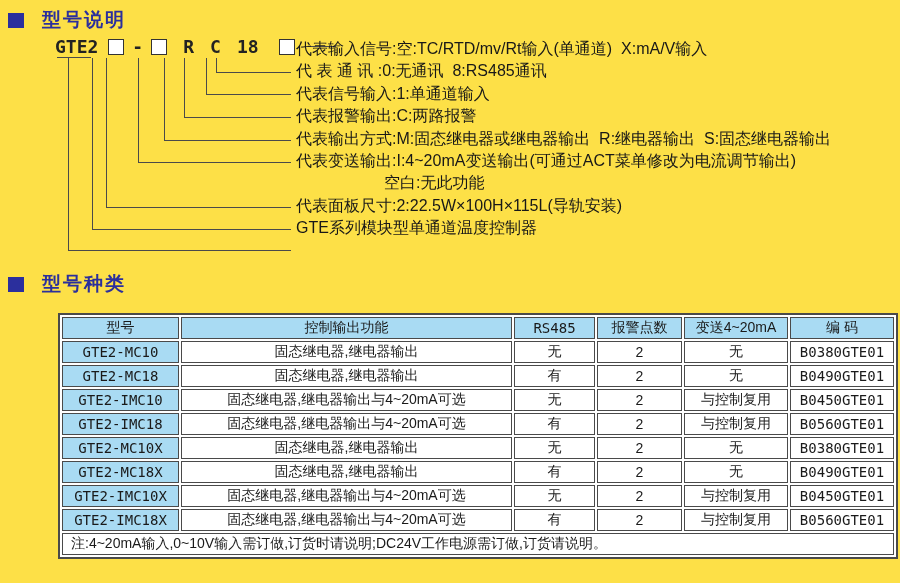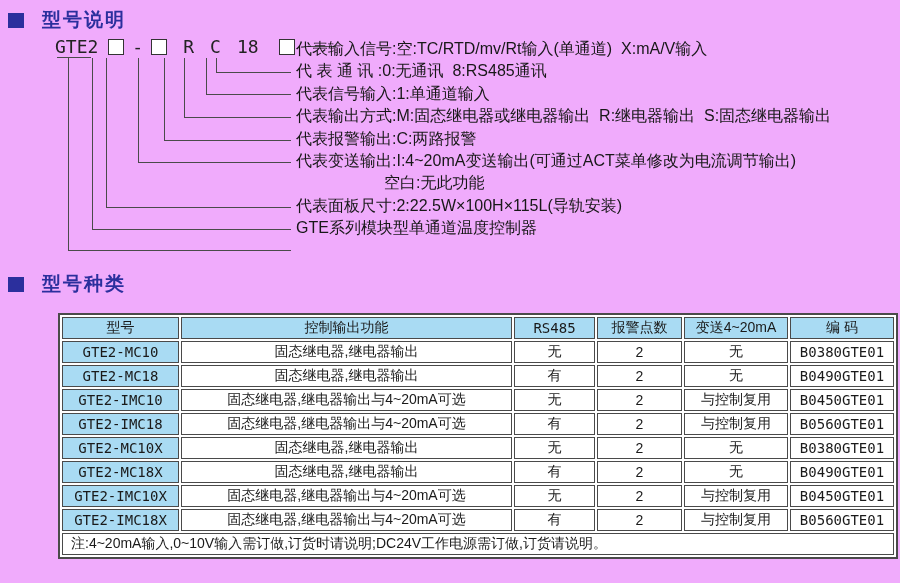--- a/index.html
+++ b/index.html
@@ -1,27 +1,27 @@
 <!DOCTYPE html>
 <html><head>
 <meta charset="utf-8">
 <style>
   html,body{margin:0;padding:0;background:#ffffff;}
-  .page{position:relative;width:900px;height:583px;background:#f0abfc;overflow:hidden;
+  .page{position:relative;width:900px;height:583px;background:#fde047;overflow:hidden;
         font-family:"Liberation Sans","DejaVu Sans",sans-serif;color:#1a1a1a;}
 
   
   .sec-head{position:absolute;left:8px;display:flex;align-items:center;gap:18px;}
   .sec-square{width:16px;height:15px;background:#2b2f9d;}
   .sec-title{font-size:19px;font-weight:bold;color:#2b2f9d;letter-spacing:2px;}
 
   
   .model-line{position:absolute;left:55px;top:36px;display:flex;align-items:center;
               font-family:"DejaVu Sans Mono","Liberation Mono",monospace;
-              font-size:18px;font-weight:normal;color:#222;white-space:pre;gap:6px;}
+              font-size:18px;font-weight:bold;color:#222;white-space:pre;gap:6px;}
   .mbox{display:inline-block;width:14px;height:14px;border:1.6px solid #333;background:#fff;}
   .m-gap4{margin-left:4px;} .m-gap2{margin-left:2px;} .m-gap10{margin-left:10px;}
   .m-gap14{margin-left:14px;}
   .lead-dash{display:inline-block;width:28px;border-top:1.6px solid #4a4a4a;margin-left:7px;}
 
   
   .elbow{position:absolute;border-left:1.6px solid #4a4a4a;border-bottom:1.6px solid #4a4a4a;}
   .hline{position:absolute;border-top:1.6px solid #4a4a4a;}
 
   
@@ -70,22 +70,22 @@
   <div class="elbow" style="left:138px;top:58px;width:152px;height:104px;"></div>
   <div class="elbow" style="left:164px;top:58px;width:126px;height:82px;"></div>
   <div class="elbow" style="left:184px;top:58px;width:106px;height:59px;"></div>
   <div class="elbow" style="left:206px;top:58px;width:84px;height:36px;"></div>
   <div class="elbow" style="left:216px;top:58px;width:74px;height:14px;"></div>
 
   <div class="desc-col">
     <div class="desc-row">代表输入信号:空:TC/RTD/mv/Rt输入(单通道)  X:mA/V输入</div>
     <div class="desc-row">代 表 通 讯 :0:无通讯  8:RS485通讯</div>
     <div class="desc-row">代表信号输入:1:单通道输入</div>
+    <div class="desc-row">代表报警输出:C:两路报警</div>
     <div class="desc-row">代表输出方式:M:固态继电器或继电器输出  R:继电器输出  S:固态继电器输出</div>
-    <div class="desc-row">代表报警输出:C:两路报警</div>
     <div class="desc-row">代表变送输出:I:4~20mA变送输出(可通过ACT菜单修改为电流调节输出)</div>
     <div class="desc-row indent">空白:无此功能</div>
     <div class="desc-row">代表面板尺寸:2:22.5W×100H×115L(导轨安装)</div>
     <div class="desc-row">GTE系列模块型单通道温度控制器</div>
   </div>
 
   <div class="sec-head" style="top:271px;">
     <span class="sec-square"></span>
     <span class="sec-title">型号种类</span>
   </div>

